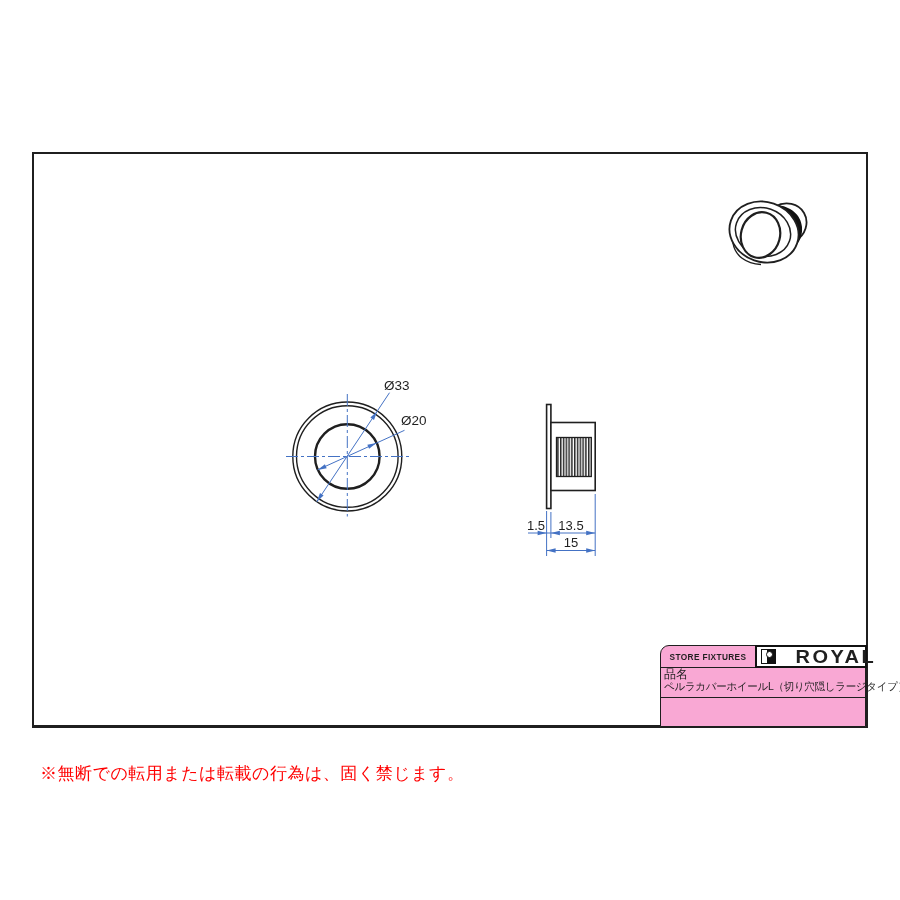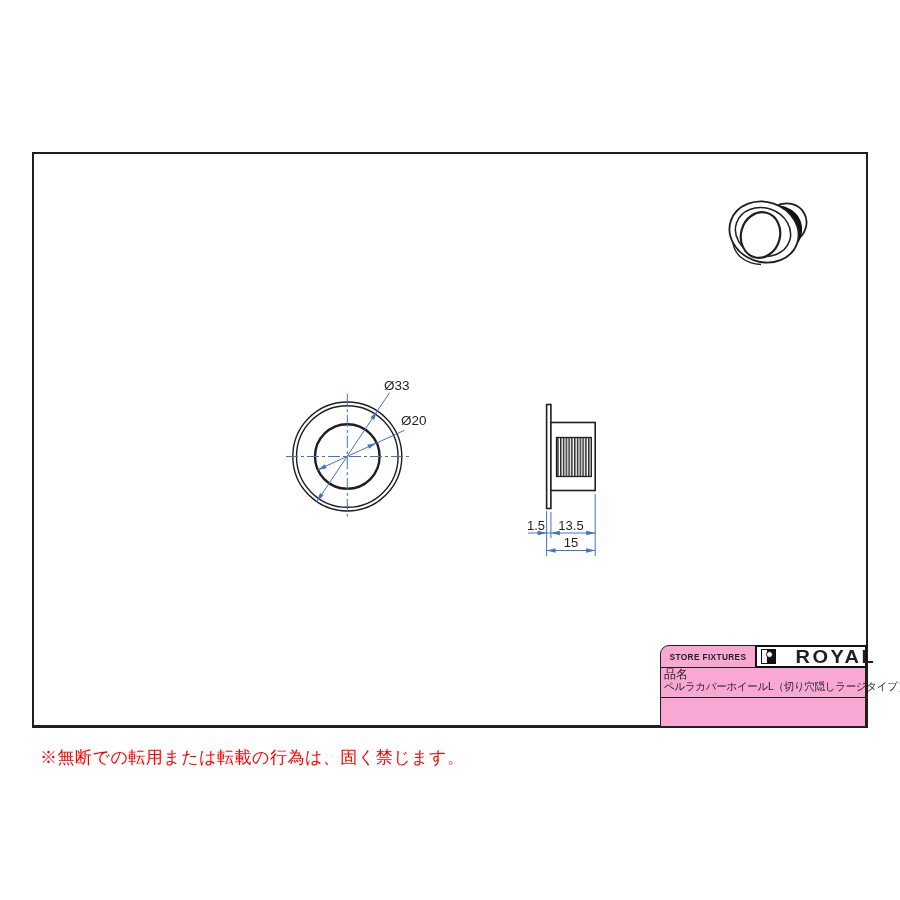--- a/index.html
+++ b/index.html
@@ -22,21 +22,21 @@
             background:#fff;border:1.5px solid #111;box-sizing:border-box;}
   .tb-brand{font-size:20px;font-weight:700;letter-spacing:2.5px;margin-left:20px;white-space:nowrap;
             transform:scaleY(.95);}
   .tb-row2{height:30px;box-sizing:border-box;border-bottom:1.5px solid #1f1f1f;padding:1px 3px;}
   .tb-label{font-size:12px;line-height:10px;}
   .tb-name{font-size:10.5px;line-height:15px;letter-spacing:-.3px;white-space:nowrap;}
   .tb-row3{height:29px;display:flex;}
   .tb-cell-code{width:102px;box-sizing:border-box;border-right:1.5px solid #1f1f1f;padding:1px 3px;}
   .tb-cell-size{flex:1;padding:1px 3px;}
   .tb-value{font-size:13px;text-align:center;line-height:15px;}
-  .warning{position:absolute;left:40px;top:746px;font-size:17px;color:#ff0000;white-space:nowrap;letter-spacing:.5px;}
+  .warning{position:absolute;left:40px;top:762px;font-size:17px;color:#ff0000;white-space:nowrap;letter-spacing:.5px;}
 </style>
 </head>
 <body>
 
 <div class="frame"></div>
 
 <svg class="overlay" viewBox="0 0 900 900">
   <defs>
     <pattern id="knurl" width="2.8" height="8" patternUnits="userSpaceOnUse">
       <rect width="2.8" height="8" fill="#ffffff"></rect>

